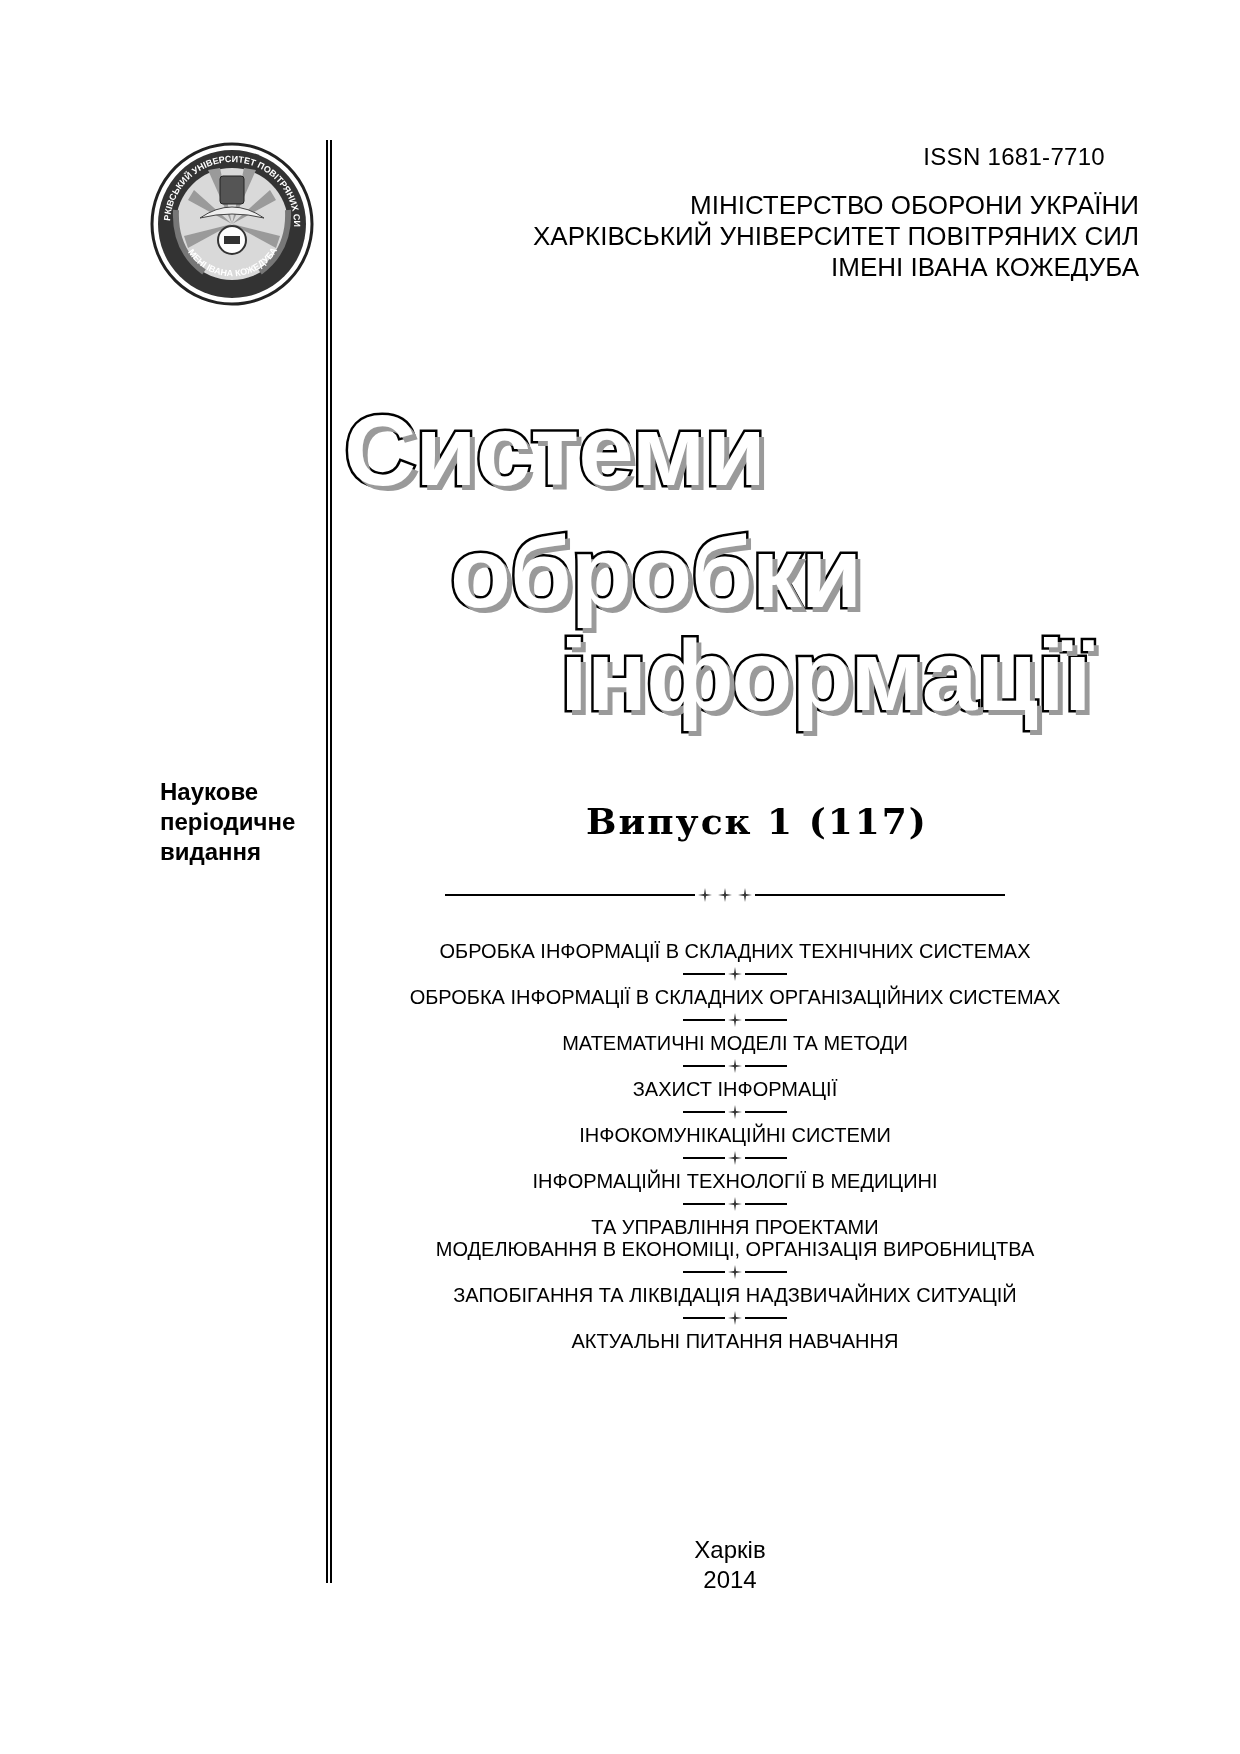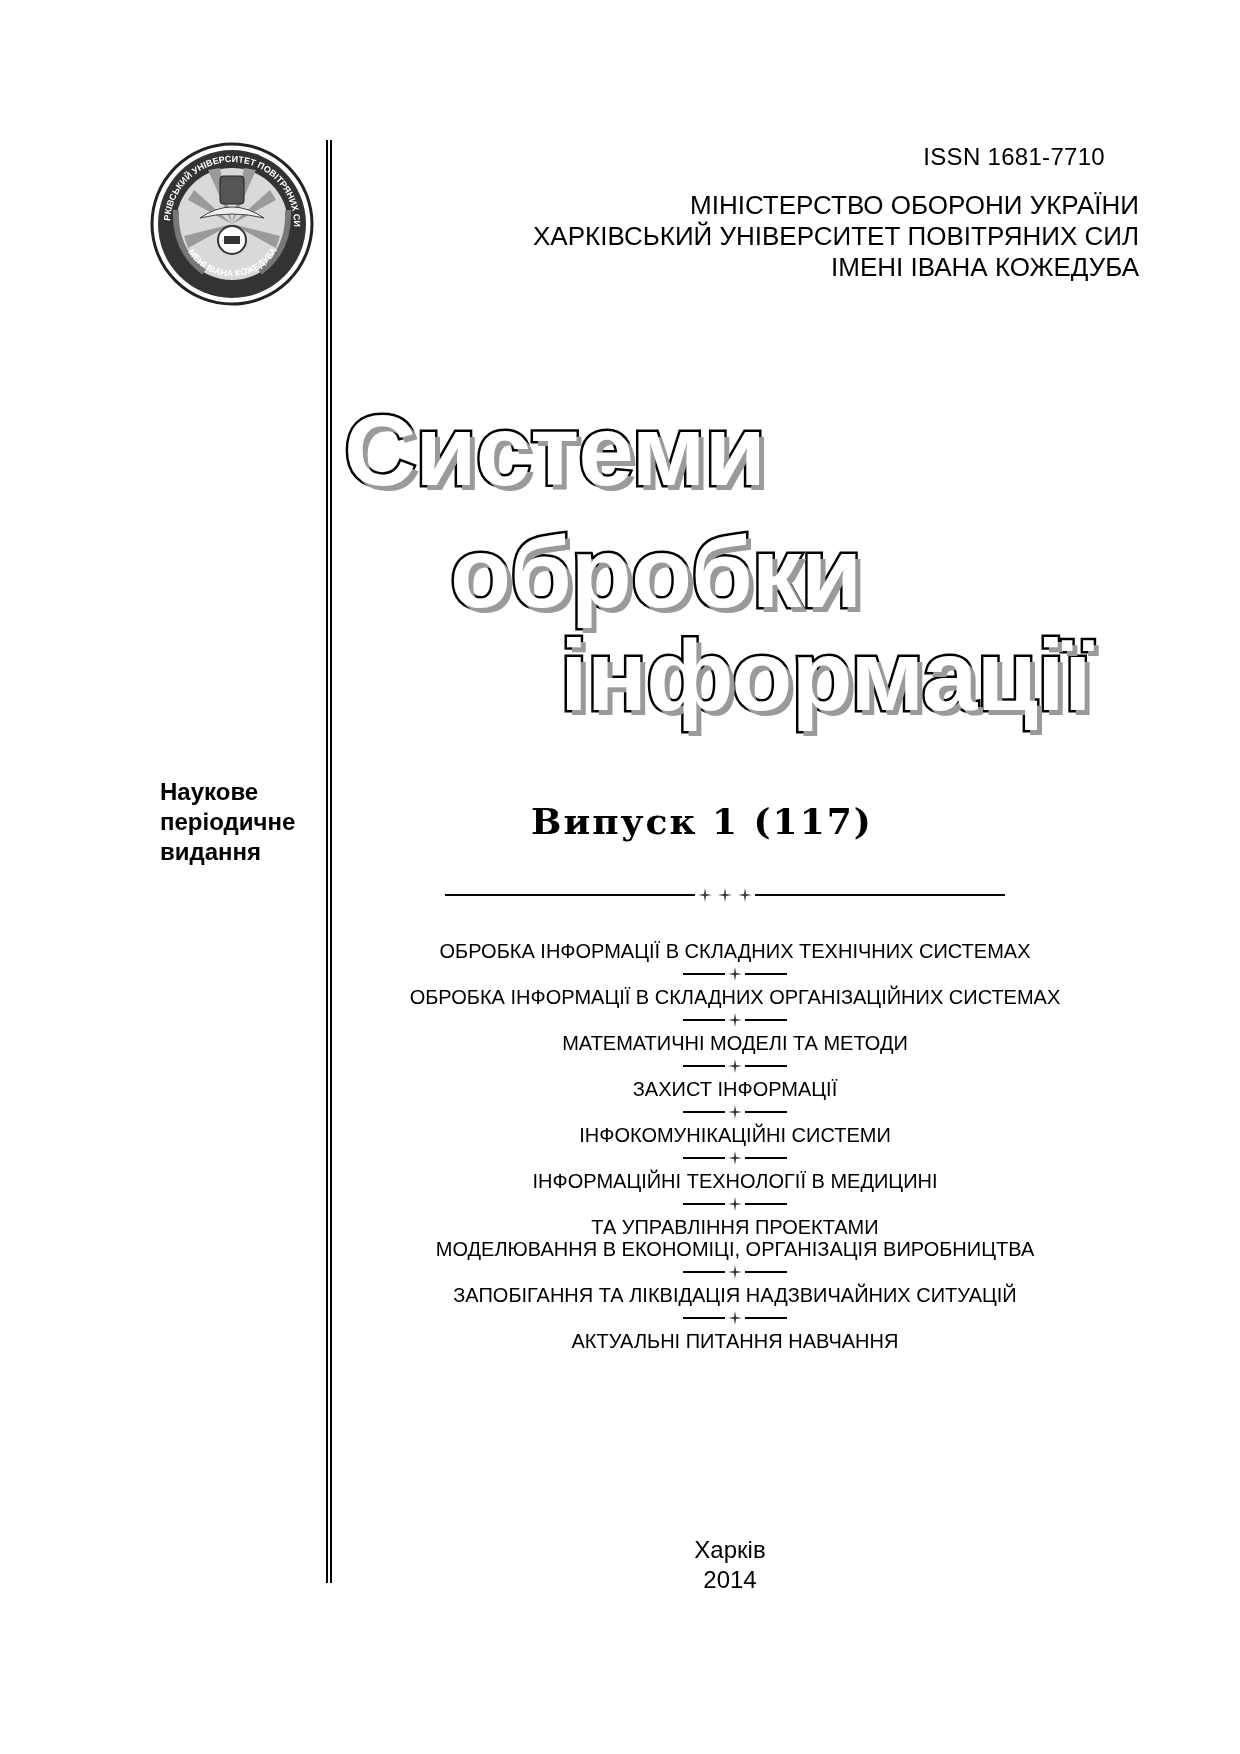--- a/index.html
+++ b/index.html
@@ -20,21 +20,21 @@
 
     .title-line { font-family: "Liberation Sans", sans-serif; font-weight: bold; font-size: 100px; line-height: 1; color: #fff;
       -webkit-text-stroke: 5px #000; paint-order: stroke fill;
       text-shadow: 5px 5px 0 #9a9a9a; letter-spacing: -1px; white-space: nowrap; }
     .t1 { left: 344px; top: 400px; }
     .t2 { left: 450px; top: 522px; }
     .t3 { left: 560px; top: 625px; }
 
     .side-label { left: 160px; top: 777px; font-size: 24px; font-weight: bold; line-height: 30px; }
 
-    .issue { left: 506px; top: 800px; width: 500px; text-align: left; font-family: "DejaVu Serif", serif; font-weight: bold; font-size: 36px; letter-spacing: 2px; padding-left: 25px; }
+    .issue { left: 482px; top: 800px; width: 500px; text-align: center; font-family: "DejaVu Serif", serif; font-weight: bold; font-size: 36px; letter-spacing: 2px; padding-left: 25px; }
 
     .main-divider { left: 445px; top: 888px; width: 560px; height: 14px; display: flex; align-items: center; }
     .main-divider .line { flex: 1; height: 2px; background: #000; }
     .star { display: inline-block; width: 14px; height: 14px; position: relative; margin: 0 3px; }
     .star svg { width: 14px; height: 14px; display: block; }
 
     .sections { left: 340px; top: 940px; width: 790px; text-align: center; font-size: 20px; line-height: 22px; }
     .section-item { display: block; }
     .sep { display: flex; justify-content: center; align-items: center; height: 24px; }
     .sep .seg { width: 42px; height: 2px; background: #000; }

